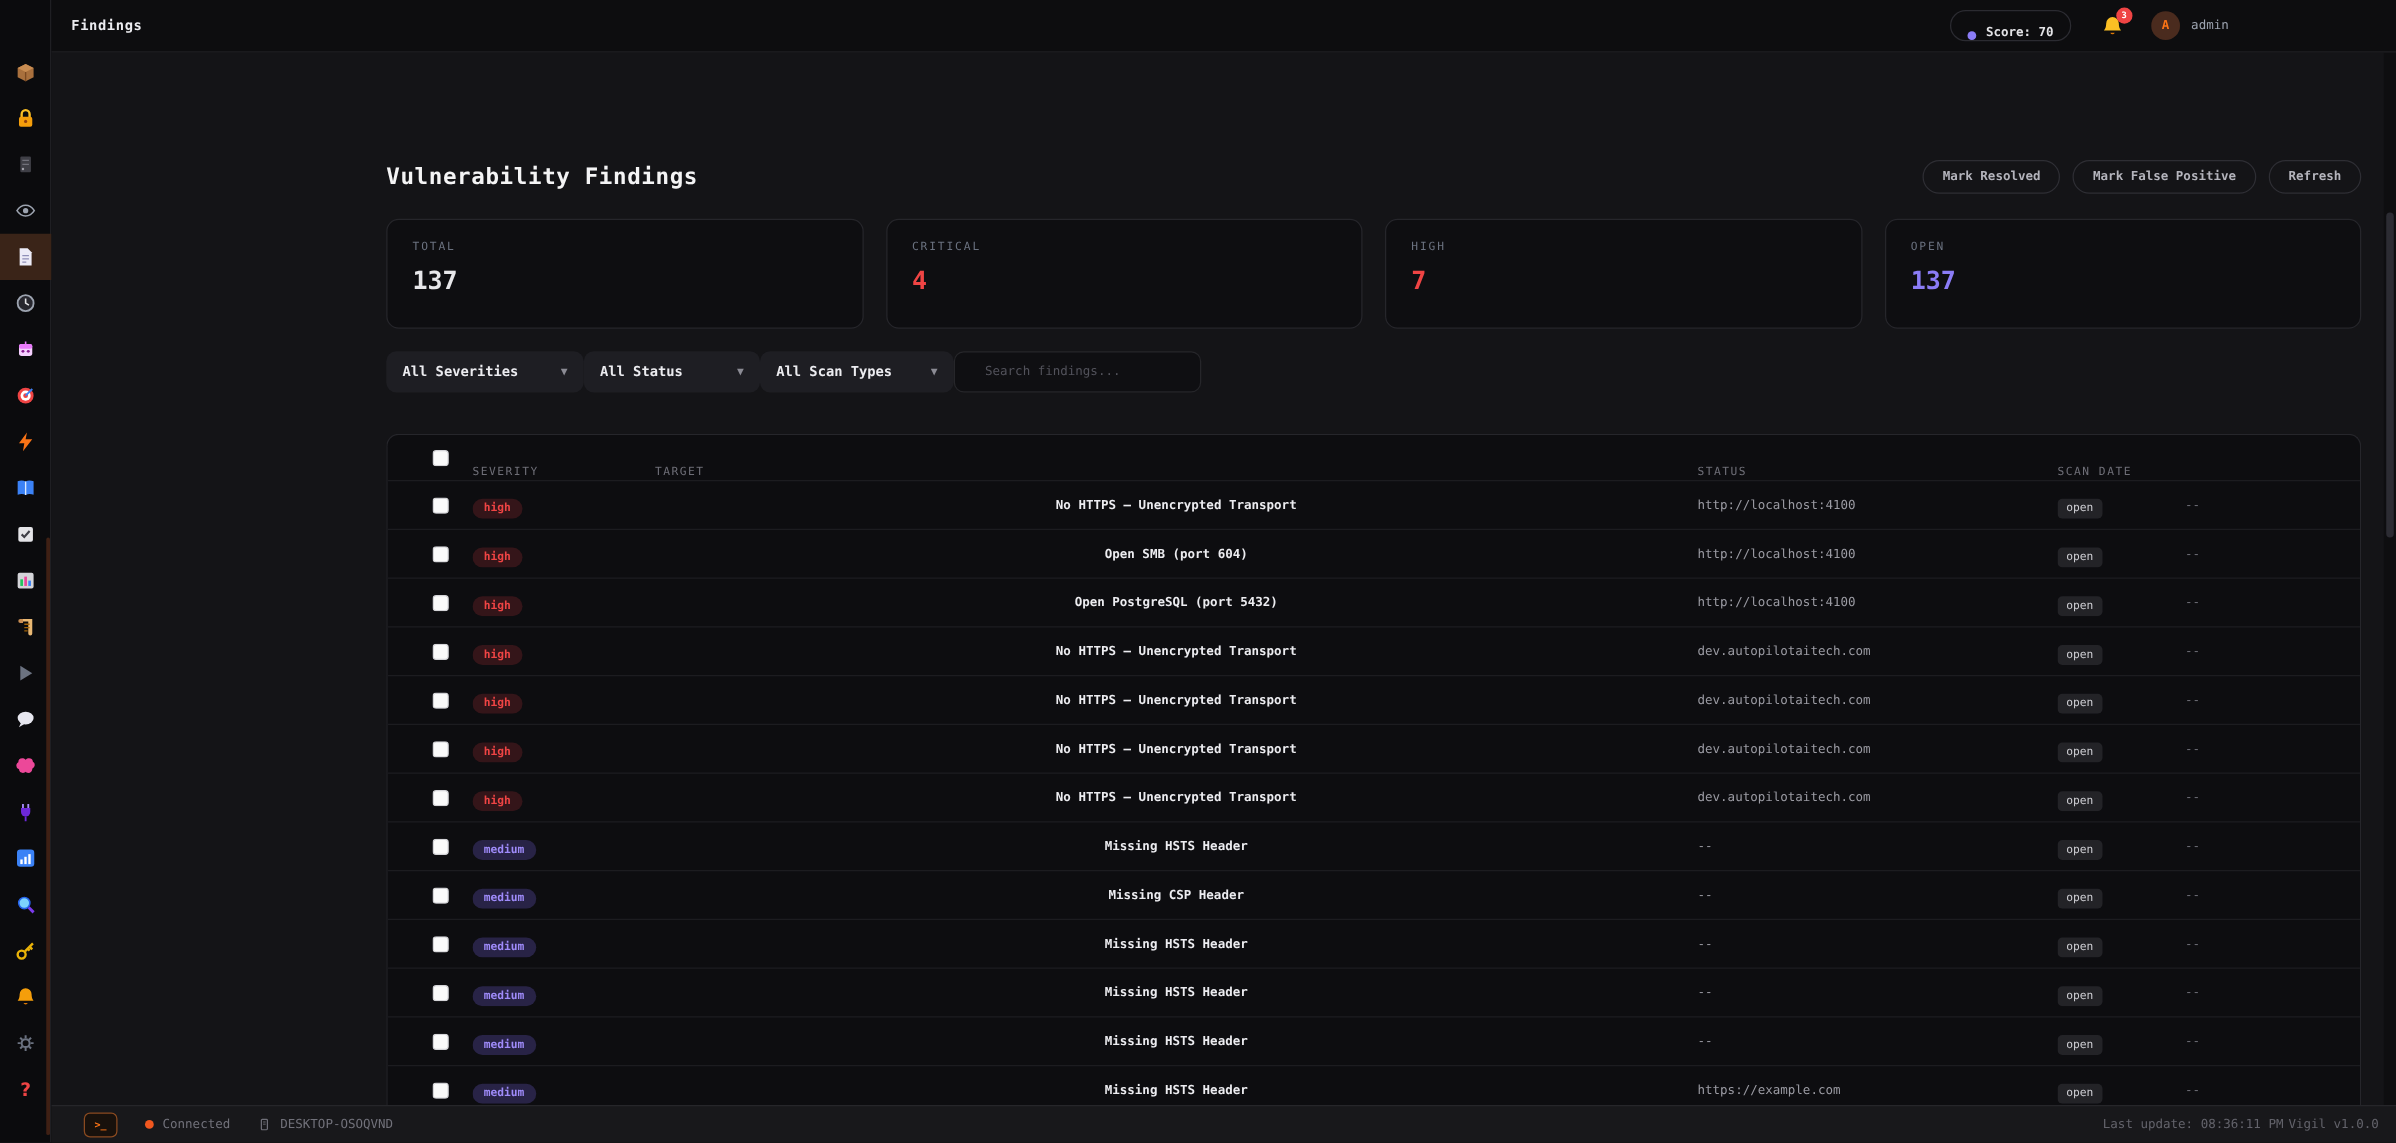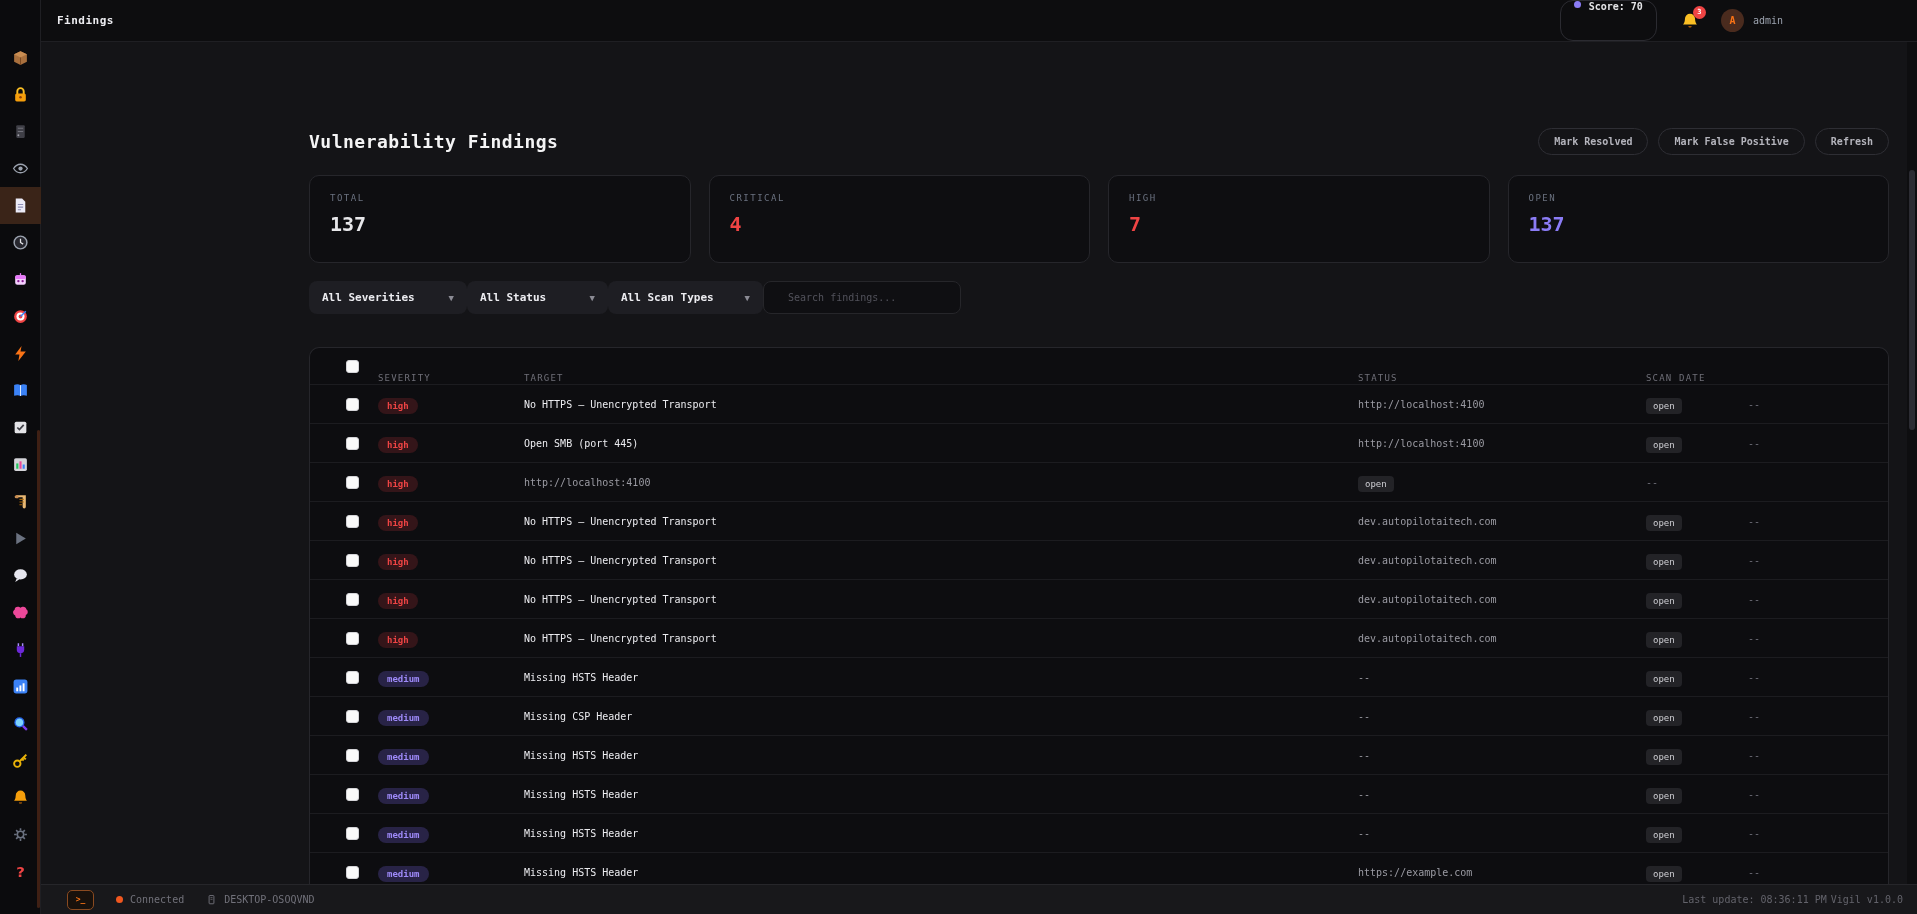--- a/index.html
+++ b/index.html
@@ -11,21 +11,21 @@
   .side-items { display:flex; flex-direction:column; padding-top:39px; }
   .side-item { width:41px; height:37px; display:flex; align-items:center; justify-content:center; cursor:pointer; }
   .side-item.active { background:#3a2418; }
   .side-item svg { width:17px; height:17px; display:block; }
   .side-scroll { position:absolute; right:0; top:430px; bottom:6px; width:3px; background:#3f2014; border-radius:2px; }
 
   
   .topbar { position:absolute; left:41px; right:0; top:0; height:42px; background:#0d0d0f; border-bottom:1px solid #1f1f23; display:flex; align-items:center; padding:0 134px 0 16px; z-index:20; }
   .tb-title { font-size:11px; font-weight:bold; color:#ececf0; letter-spacing:.5px; }
   .tb-right { margin-left:auto; display:flex; align-items:center; }
-  .score-pill { height:41px; border:1px solid #2b2b31; border-radius:13px; display:flex; align-items:flex-start; gap:8px; padding:0 13px; font-size:10px; font-weight:bold; color:#e4e4e7; }
+  .score-pill { height:25px; border:1px solid #2b2b31; border-radius:13px; display:flex; align-items:flex-end; gap:8px; padding:0 13px; font-size:10px; font-weight:bold; color:#e4e4e7; }
   .score-dot { width:7px; height:7px; border-radius:50%; background:#8b7cf6; }
   .bellwrap { position:relative; margin-left:24px; cursor:pointer; }
   .bellwrap svg { width:18px; height:18px; display:block; }
   .bell-badge { position:absolute; top:-6px; right:-7px; min-width:13px; height:13px; border-radius:7px; background:#ef4444; color:#fff; font-size:7px; font-weight:bold; display:flex; align-items:center; justify-content:center; padding:0 2px; }
   .avatar { margin-left:22px; width:23px; height:23px; border-radius:50%; background:#4a2b1e; color:#f97316; font-size:10px; font-weight:bold; display:flex; align-items:center; justify-content:center; cursor:pointer; }
   .username { margin-left:9px; font-size:10px; color:#9ca3af; }
 
   
   .main { position:absolute; left:41px; top:42px; right:0; bottom:30px; background:#141417; overflow:hidden; }
   .container { margin:0 28px 0 268px; padding-top:86px; }
@@ -48,21 +48,21 @@
 
   .table-card { margin-top:33px; background:#0d0d10; border:1px solid #26262b; border-radius:10px 10px 0 0; border-bottom:none; overflow:hidden; }
   .t-head, .t-row { display:grid; grid-template-columns:32px 146px 834px 288px 102px 1fr; align-items:center; padding-left:36px; }
   .t-head { height:36px; }
   .t-head .col { font-size:9px; color:#6f6f78; letter-spacing:1.2px;margin-top:23px; }
   .t-row { height:39px; border-top:1px solid #1c1c20; }
   .cbox { width:13px; height:13px; background:#fafafa; border:1px solid #d4d4d8; border-radius:3px; cursor:pointer; }
   .sev-badge { display:inline-block; font-size:9px; font-weight:bold; padding:3px 9px; border-radius:9px; }
   .sev-high { background:#341519; color:#ef4444; }
   .sev-medium { background:#282346; color:#9f8bfa; }
-  .row-title { font-size:10px; font-weight:normal; color:#ececf0; }
+  .row-title { font-size:10px; font-weight:bold; color:#ececf0;text-align:center; }
   .row-target { font-size:10px; color:#9b9ba3; }
   .status-badge { display:inline-block; font-size:9px; background:#232327; color:#cfcfd4; padding:3px 7px; border-radius:4px; }
   .row-date { font-size:10px; color:#6f6f78; }
   .cell { white-space:nowrap; overflow:hidden; }
 
   
   .statusbar { position:absolute; left:41px; right:0; bottom:0; height:30px; background:#18181b; border-top:1px solid #26262a; display:flex; align-items:center; padding:0 14px 0 26px; z-index:25; font-size:10px; color:#71717a; }
   .term-btn { width:27px; height:20px; border:1px solid #8a4a20; border-radius:5px; background:#18110c; color:#f97316; font-size:8px; font-weight:bold; display:flex; align-items:center; justify-content:center; cursor:pointer; }
   .sb-group { display:flex; align-items:center; gap:7px; margin-left:22px; }
   .conn-dot { width:7px; height:7px; border-radius:50%; background:#f0571f; }
@@ -360,31 +360,32 @@
     <div class="cell row-target">http://localhost:4100</div>
     <div class="cell"><span class="status-badge">open</span></div>
     <div class="cell row-date">--</div>
   </div>
 
   <div class="t-row">
     <div class="cell">
               <div class="cbox"></div>
             </div>
     <div class="cell"><span class="sev-badge sev-high">high</span></div>
-    <div class="cell row-title">Open SMB (port 445)</div>
+    <div class="cell row-title">Open SMB (port 604)</div>
     <div class="cell row-target">http://localhost:4100</div>
     <div class="cell"><span class="status-badge">open</span></div>
     <div class="cell row-date">--</div>
   </div>
 
   <div class="t-row">
     <div class="cell">
               <div class="cbox"></div>
             </div>
     <div class="cell"><span class="sev-badge sev-high">high</span></div>
+    <div class="cell row-title">Open PostgreSQL (port 5432)</div>
     <div class="cell row-target">http://localhost:4100</div>
     <div class="cell"><span class="status-badge">open</span></div>
     <div class="cell row-date">--</div>
   </div>
 
   <div class="t-row">
     <div class="cell">
               <div class="cbox"></div>
             </div>
     <div class="cell"><span class="sev-badge sev-high">high</span></div>

